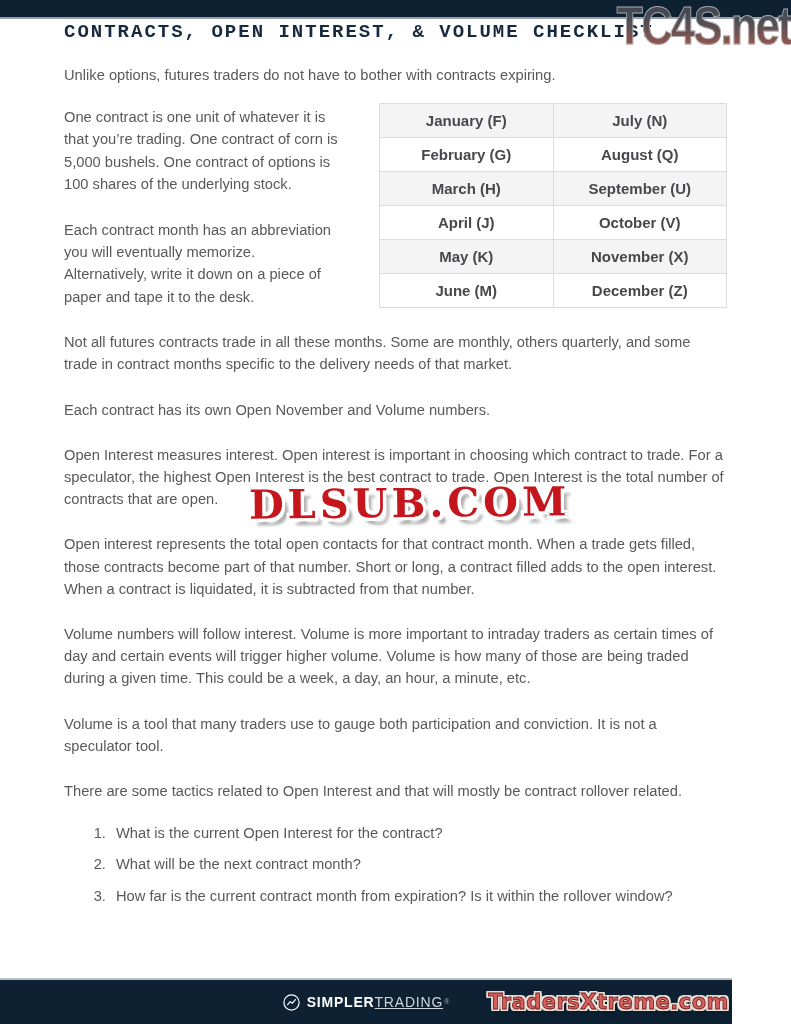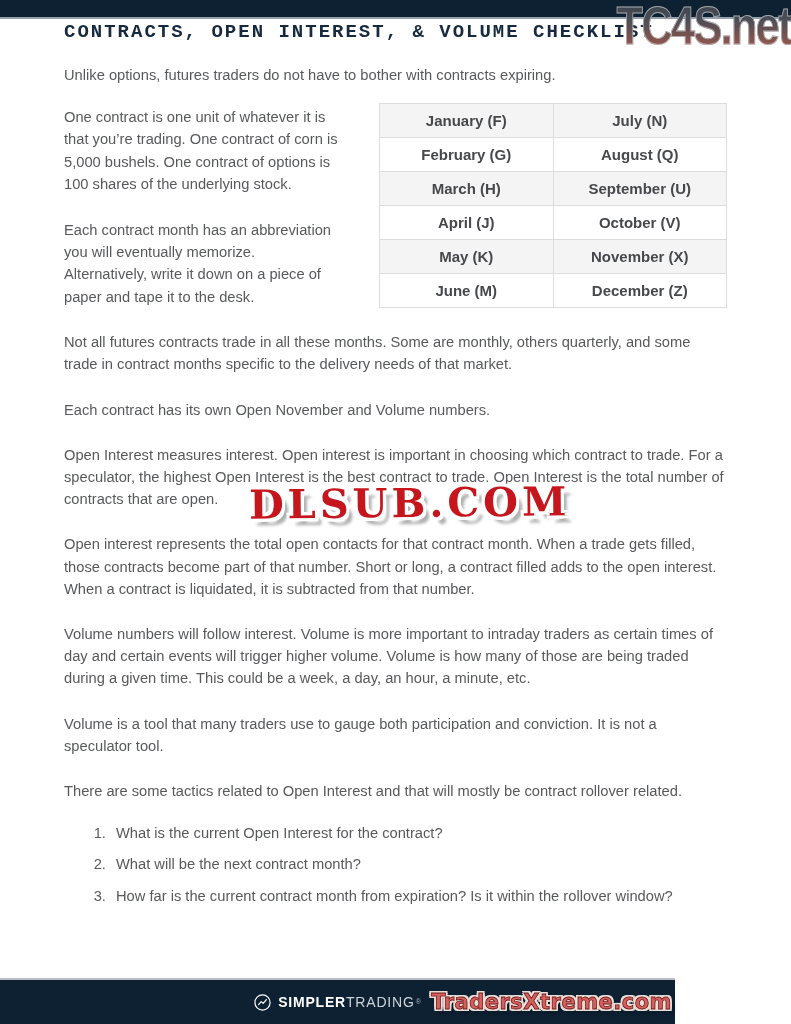--- a/index.html
+++ b/index.html
@@ -58,31 +58,31 @@
     font-family:"DejaVu Serif", serif; font-weight:bold;
     font-size:40px; letter-spacing:4px; white-space:nowrap;
     color:#c4161c; transform:rotate(-0.6deg);
     text-shadow:
       -3px -3px 0 #fff, 3px -3px 0 #fff, -3px 3px 0 #fff, 3px 3px 0 #fff,
       -3px 0 0 #fff, 3px 0 0 #fff, 0 -3px 0 #fff, 0 3px 0 #fff,
       6px 7px 3px rgba(110,110,110,0.55);
   }
   
   .footer {
-    position:absolute; bottom:0; left:0; width:675px; height:46px;
+    position:absolute; bottom:0; left:0; width:732px; height:46px;
     background:#0d2133; border-top:2px solid #b9bfc6;
     display:flex; align-items:center; justify-content:center;
   }
   .logo { display:flex; align-items:center; }
   .logo-icon { margin-right:7px; display:block; }
   .logo-bold {
     color:#ffffff; font-weight:bold; font-size:14px; letter-spacing:0.8px;
   }
   .logo-light {
-    color:#cdd5db; font-weight:normal; font-size:14px; letter-spacing:0.8px;
+    color:#cdd5db; font-weight:normal; font-size:14px; letter-spacing:0.8px;text-decoration:underline;
   }
   .logo-reg { color:#9fb0bd; font-size:7px; vertical-align:top; line-height:10px; margin-left:1px; }
   .wm-tx {
     position:absolute; right:3px; top:50%; transform:translateY(-50%); z-index:7;
     font-family:"DejaVu Sans", sans-serif; font-weight:bold;
     font-size:21px; letter-spacing:0.5px; white-space:nowrap;
     color:#d4605e;
     -webkit-text-stroke:0.8px #6e1a1a;
     text-shadow:
       -2px -2px 0 #e9dfd8, 2px -2px 0 #e9dfd8, -2px 2px 0 #e9dfd8, 2px 2px 0 #e9dfd8,

